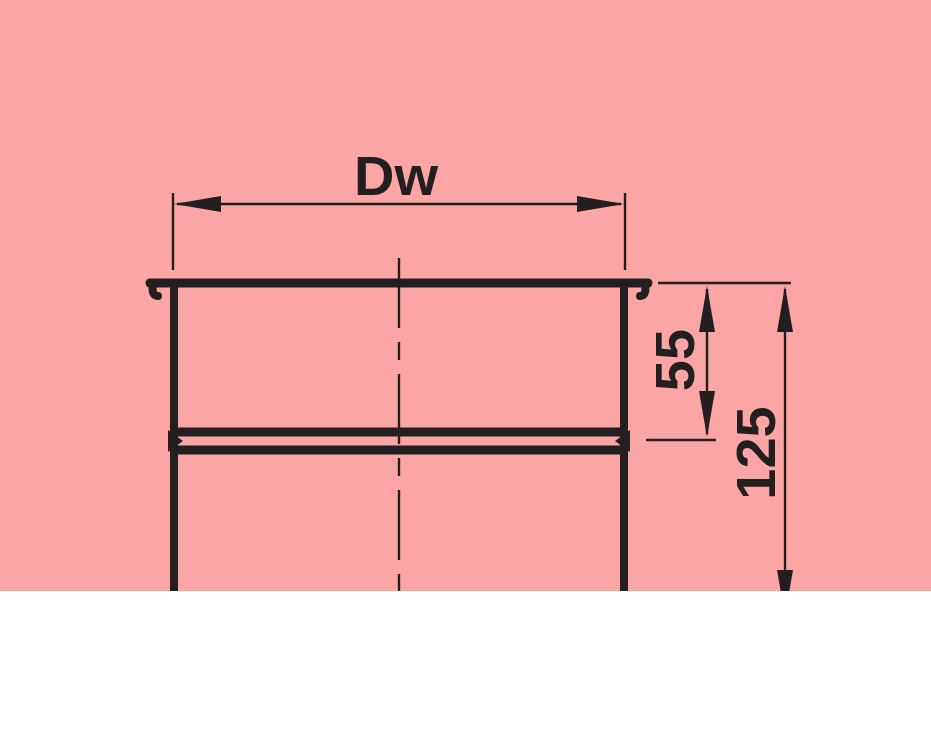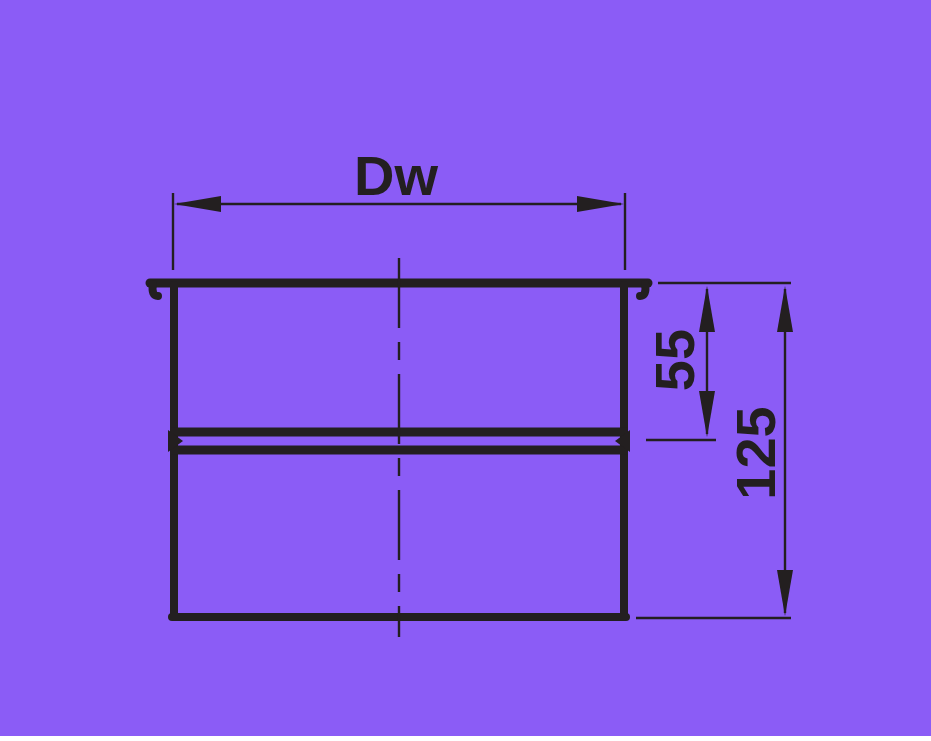--- a/index.html
+++ b/index.html
@@ -3,22 +3,22 @@
 <meta charset="utf-8">
 <style>
   html, body {
     margin: 0;
     padding: 0;
     background: #ffffff;
   }
   .canvas {
     position: relative;
     width: 931px;
-    height: 736px;
-    background: #8b5cf6;
+    height: 591px;
+    background: #fca5a5;
     overflow: hidden;
   }
   svg { display: block; }
   .outline {
     stroke: #231f20;
     stroke-width: 8;
     fill: none;
   }
   .outline-thick {
     stroke: #231f20;

